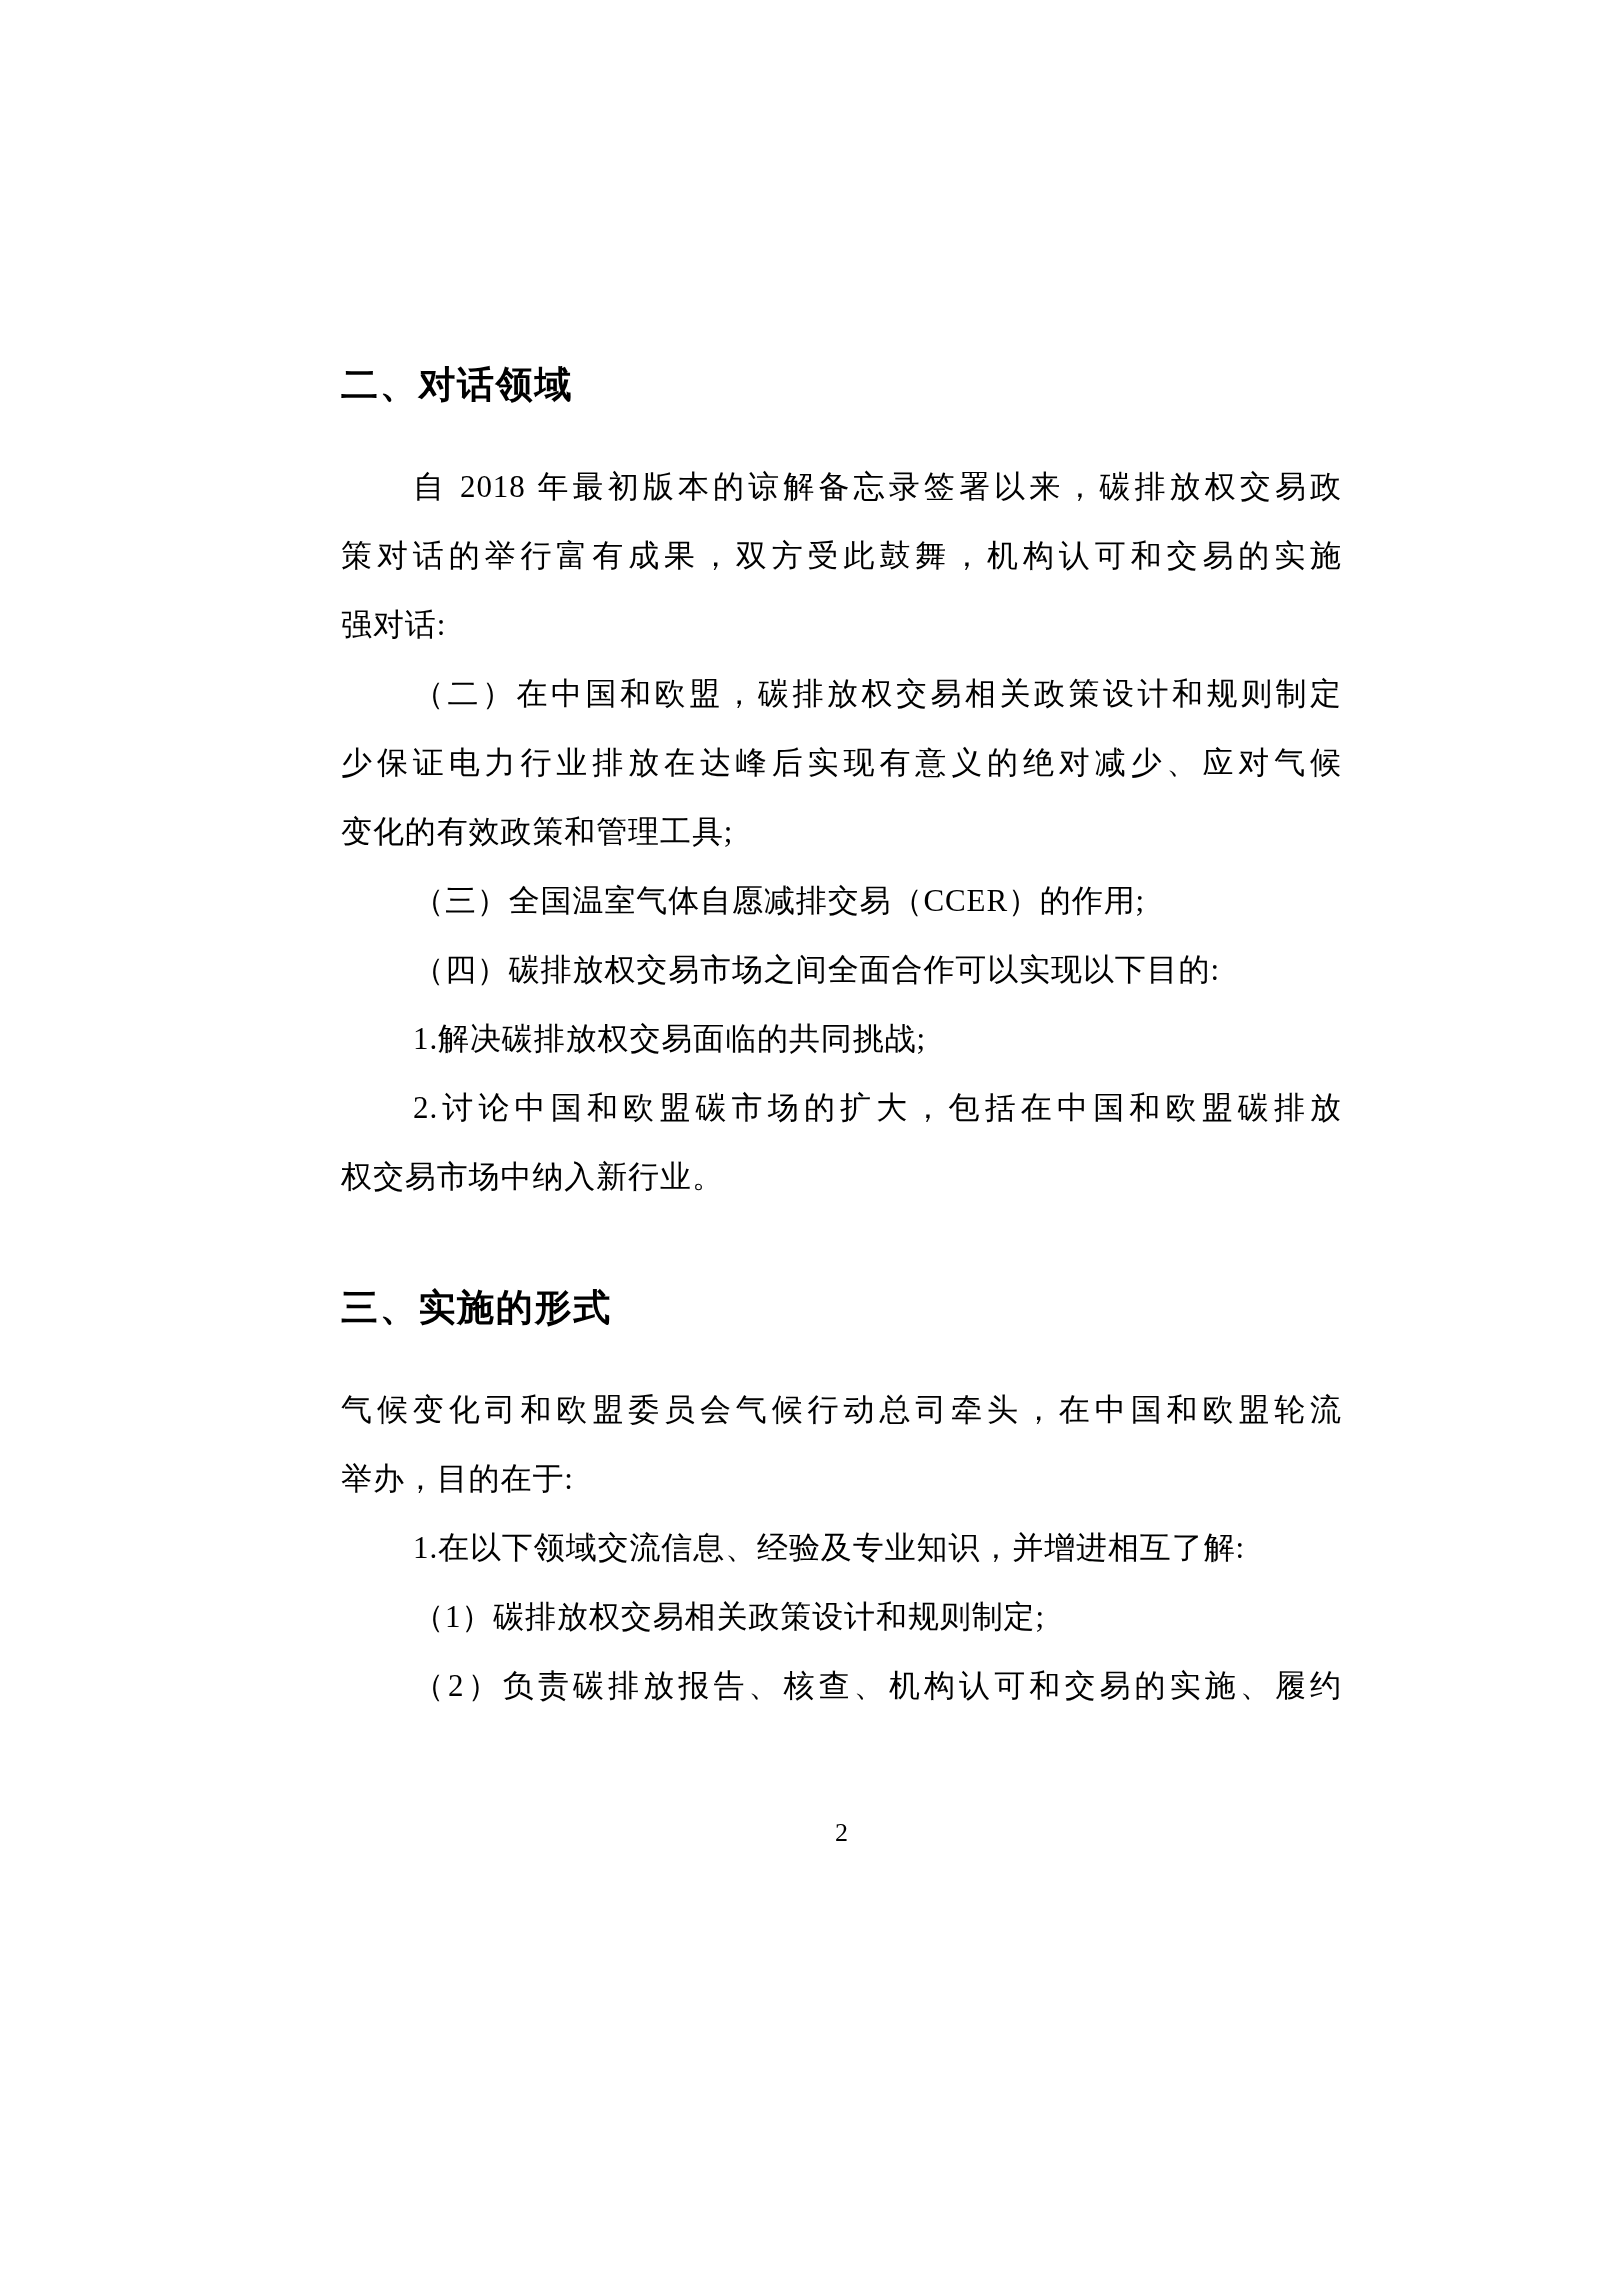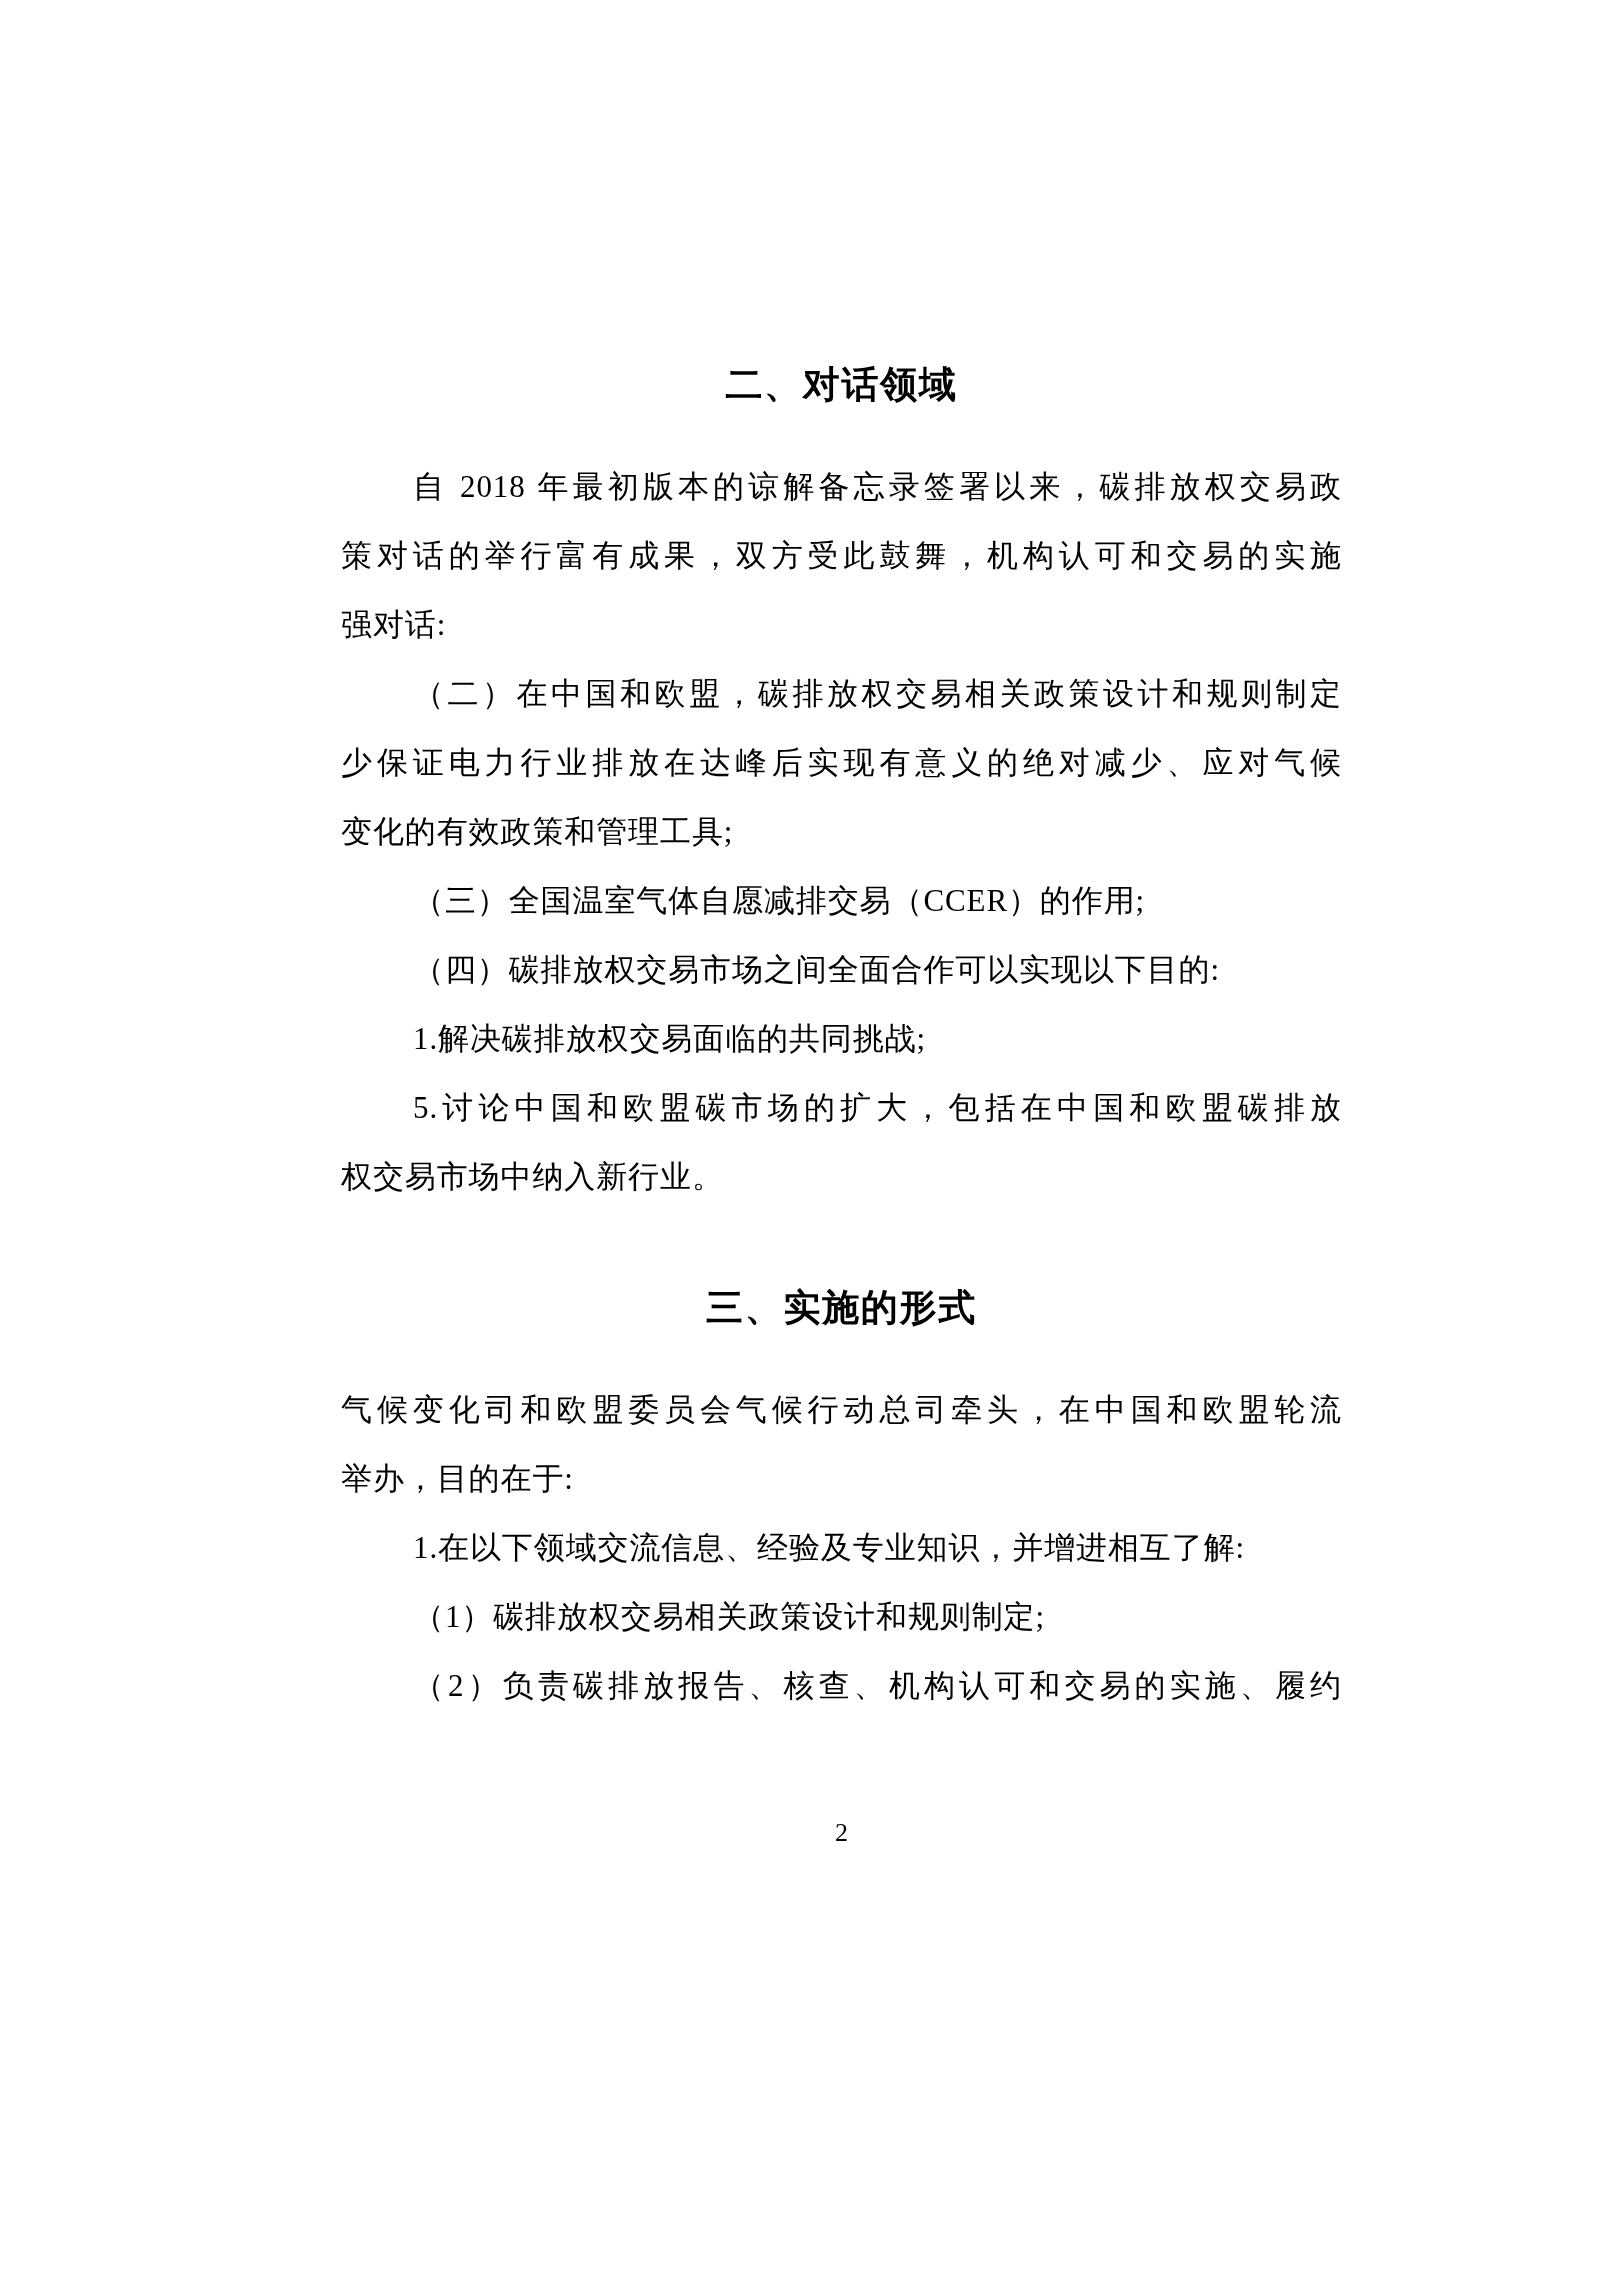--- a/index.html
+++ b/index.html
@@ -17,21 +17,21 @@
   }
   .content {
     position: absolute;
     left: 341px;
     top: 350px;
     width: 1001px;
   }
   .sec-heading {
     height: 69px;
     line-height: 69px;
-    text-align: center;
+    text-align: left;
     font-family: "Liberation Sans", "DejaVu Sans", sans-serif;
     font-weight: 700;
     font-size: 37px;
     letter-spacing: 1.7px;
     margin: 0 0 33px 0;
   }
   .sec-heading.second {
     margin-top: 62px;
   }
   .line {
@@ -69,21 +69,21 @@
 
     <div class="line indent stretch">自 2018 年最初版本的谅解备忘录签署以来，碳排放权交易政</div>
     <div class="line stretch">策对话的举行富有成果，双方受此鼓舞，机构认可和交易的实施</div>
     <div class="line">强对话:</div>
     <div class="line indent stretch">（二）在中国和欧盟，碳排放权交易相关政策设计和规则制定</div>
     <div class="line stretch">少保证电力行业排放在达峰后实现有意义的绝对减少、应对气候</div>
     <div class="line">变化的有效政策和管理工具;</div>
     <div class="line indent">（三）全国温室气体自愿减排交易（CCER）的作用;</div>
     <div class="line indent">（四）碳排放权交易市场之间全面合作可以实现以下目的:</div>
     <div class="line indent">1.解决碳排放权交易面临的共同挑战;</div>
-    <div class="line indent stretch">5.讨论中国和欧盟碳市场的扩大，包括在中国和欧盟碳排放</div>
+    <div class="line indent stretch">2.讨论中国和欧盟碳市场的扩大，包括在中国和欧盟碳排放</div>
     <div class="line">权交易市场中纳入新行业。</div>
 
     <div class="sec-heading second">三、实施的形式</div>
 
     <div class="line stretch">气候变化司和欧盟委员会气候行动总司牵头，在中国和欧盟轮流</div>
     <div class="line">举办，目的在于:</div>
     <div class="line indent">1.在以下领域交流信息、经验及专业知识，并增进相互了解:</div>
     <div class="line indent">（1）碳排放权交易相关政策设计和规则制定;</div>
     <div class="line indent stretch">（2）负责碳排放报告、核查、机构认可和交易的实施、履约</div>
 

